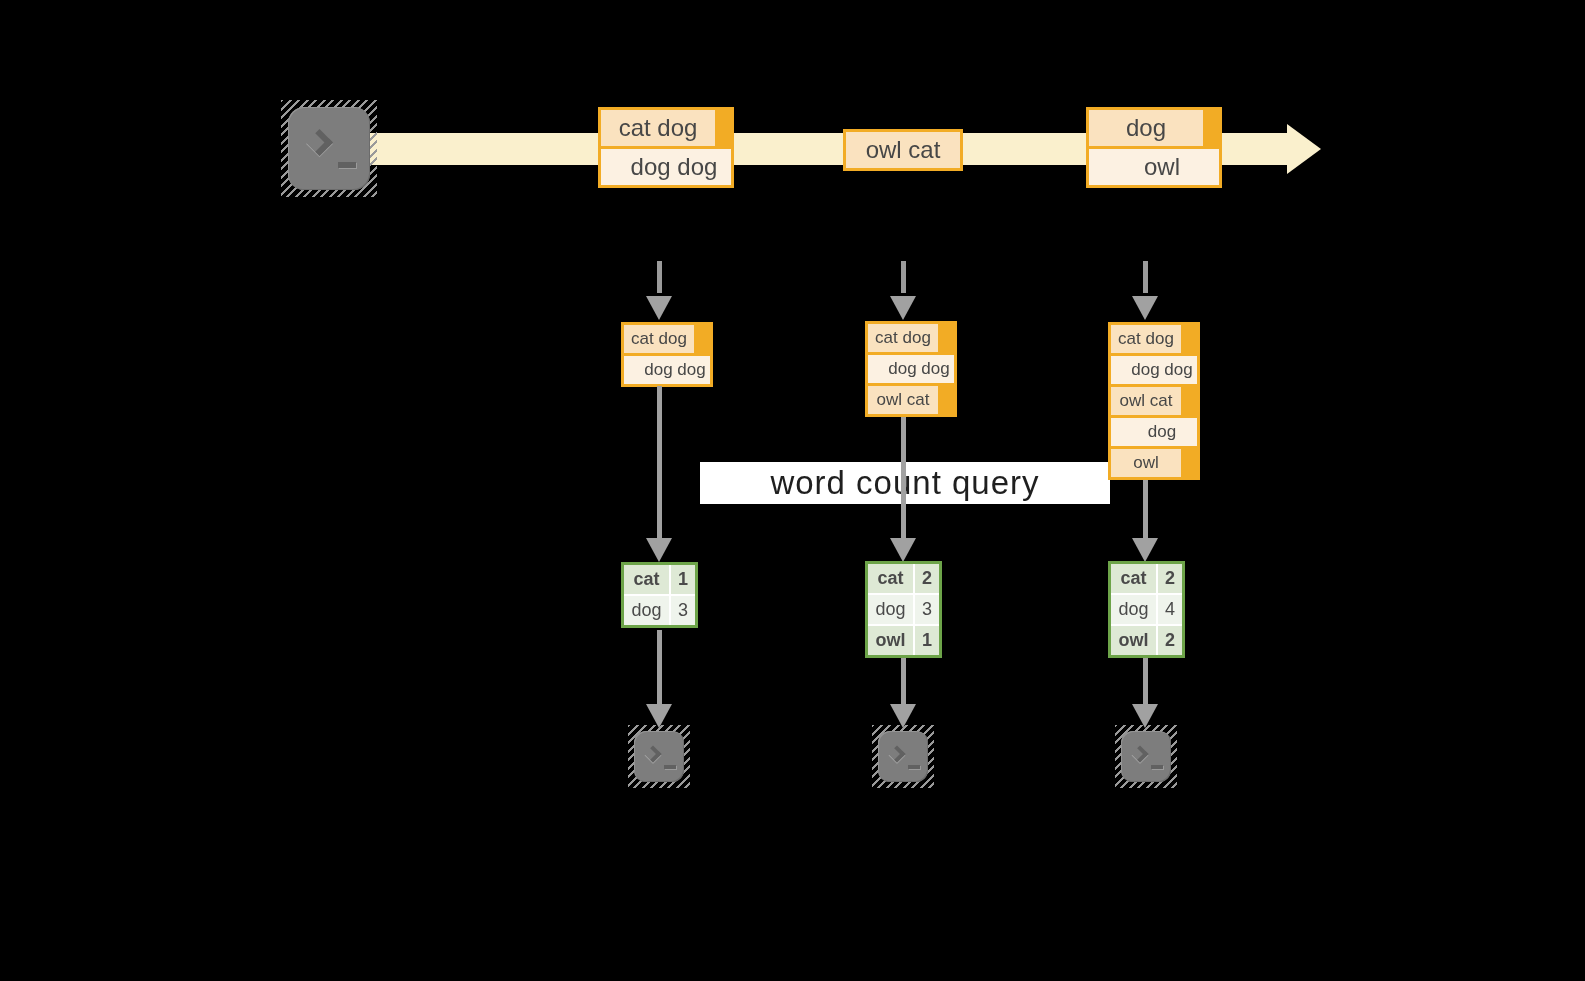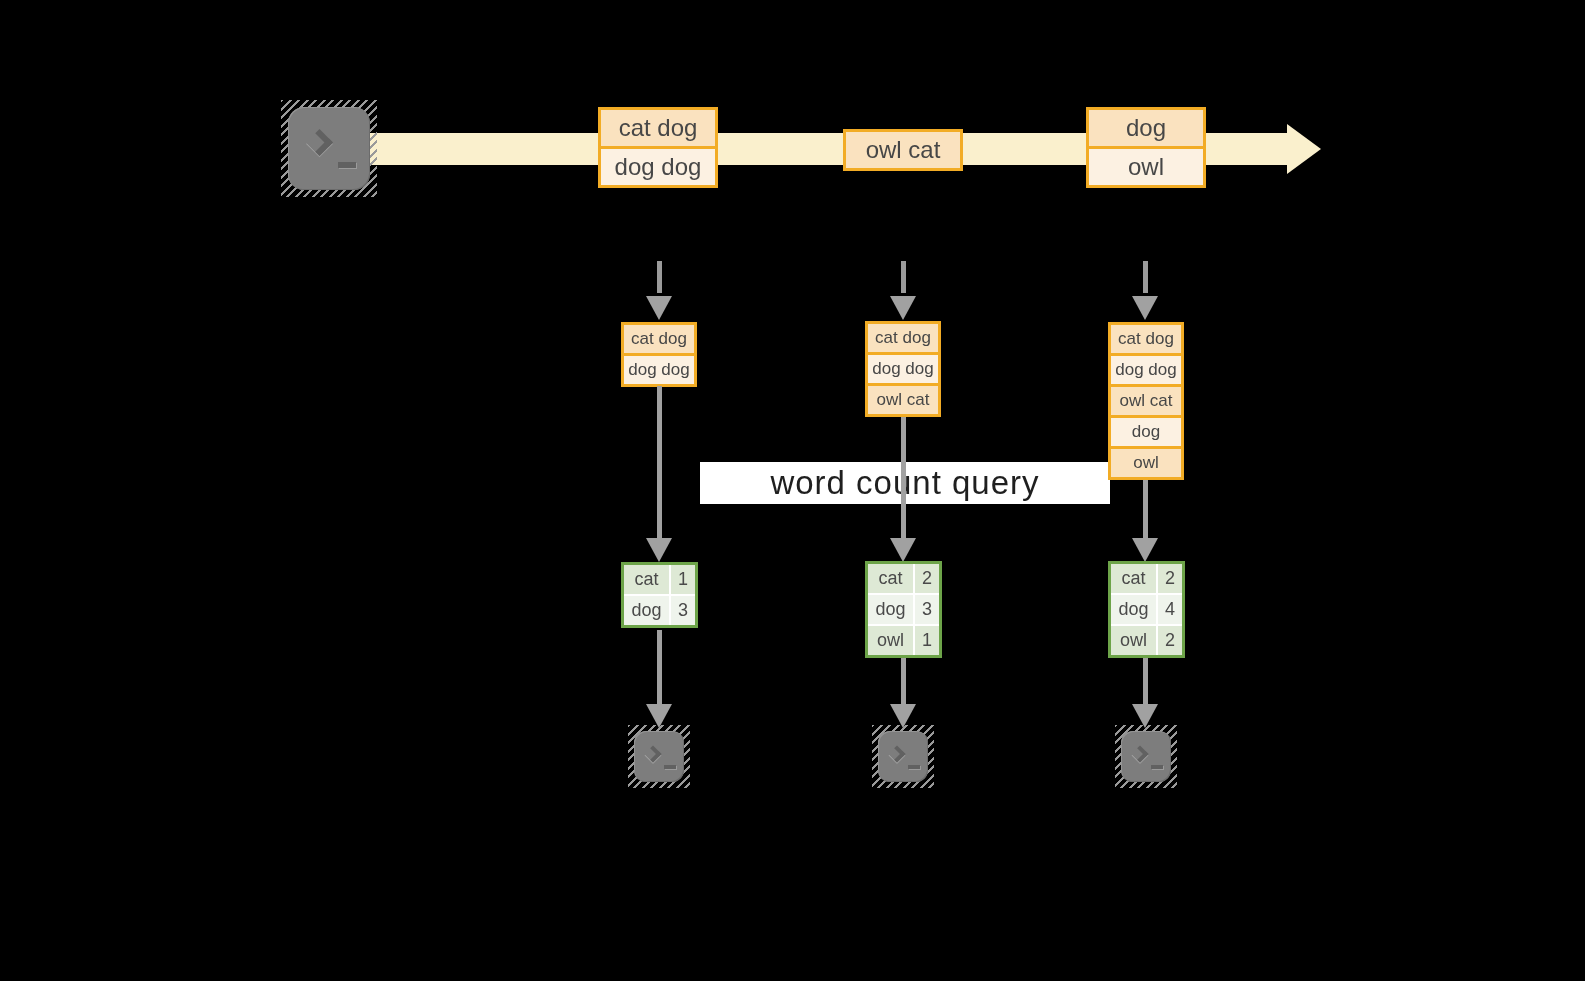--- a/index.html
+++ b/index.html
@@ -36,40 +36,40 @@
   
   .band{position:absolute;left:368px;top:133px;width:919px;height:32px;background:#FAF0CD;z-index:0;}
   .band-head{position:absolute;left:1287px;top:124px;width:0;height:0;z-index:0;
     border-left:34px solid #FAF0CD;border-top:25px solid transparent;border-bottom:25px solid transparent;}
 
   
   .obox{position:absolute;border:3px solid #F2AC25;z-index:2;background:#F2AC25;}
   .obox .row{display:flex;align-items:center;justify-content:center;color:#474747;}
   .obox .row + .row{margin-top:3px;}
   .row.dark{background:#FAE2BF;}
-  .row.light{background:#FCF1E2;}
+  .row.light{background:#FCF1E2;padding-left:16px;}
   .stream-box .row{width:114px;height:36px;font-size:24px;}
   .win .row{width:70px;height:28px;font-size:17px;}
 
   
   .dash{position:absolute;width:5px;height:32px;background:#9b9b9b;z-index:2;}
   .vline{position:absolute;width:5px;background:#A1A1A1;z-index:2;}
   .ahead{position:absolute;width:0;height:0;z-index:2;
     border-left:13px solid transparent;border-right:13px solid transparent;border-top:24px solid #A1A1A1;}
 
   
   .qbox{position:absolute;left:700px;top:462px;width:410px;height:42px;background:#ffffff;z-index:1;
     display:flex;align-items:center;justify-content:center;
     font-size:33px;font-weight:300;color:#1f1f1f;letter-spacing:1px;}
 
   
   .gtable{position:absolute;border:3px solid #6DA449;background:#ffffff;z-index:2;
     display:grid;grid-template-columns:45px 24px;gap:2px;}
   .gtable .cell{display:flex;align-items:center;justify-content:center;height:29px;font-size:18px;color:#4a4a4a;}
-  .cell.dark{background:#DEE9D5;}
+  .cell.dark{background:#DEE9D5;font-weight:bold;}
   .cell.light{background:#EFF4EC;}
 </style>
 </head>
 <body>
 
 <div class="canvas">
 
   <div class="band"></div>
   <div class="band-head"></div>
 

